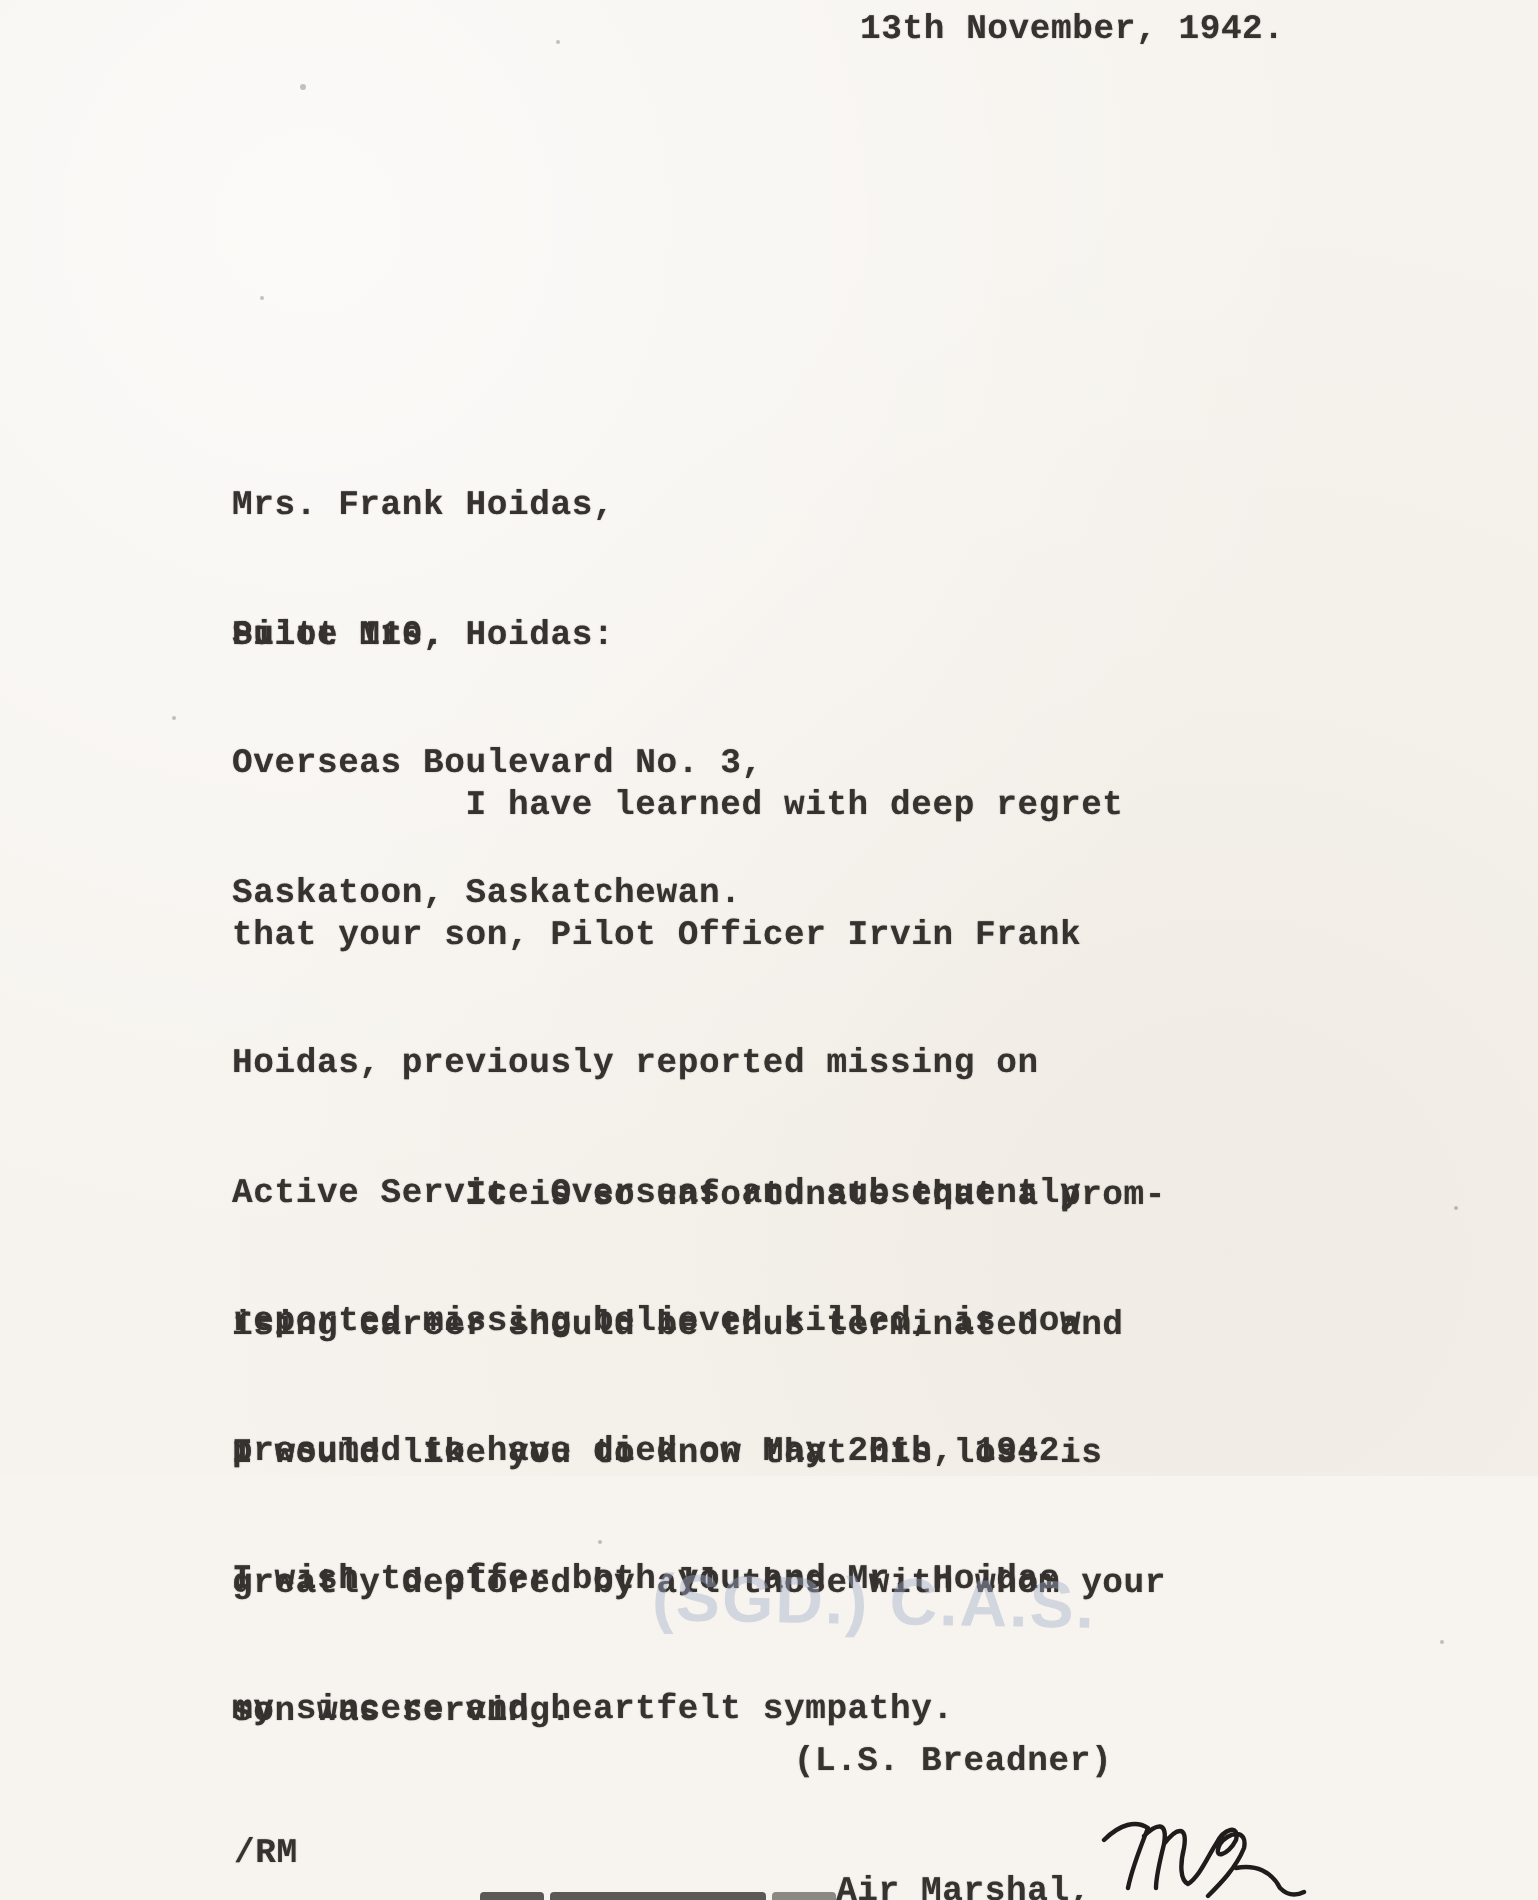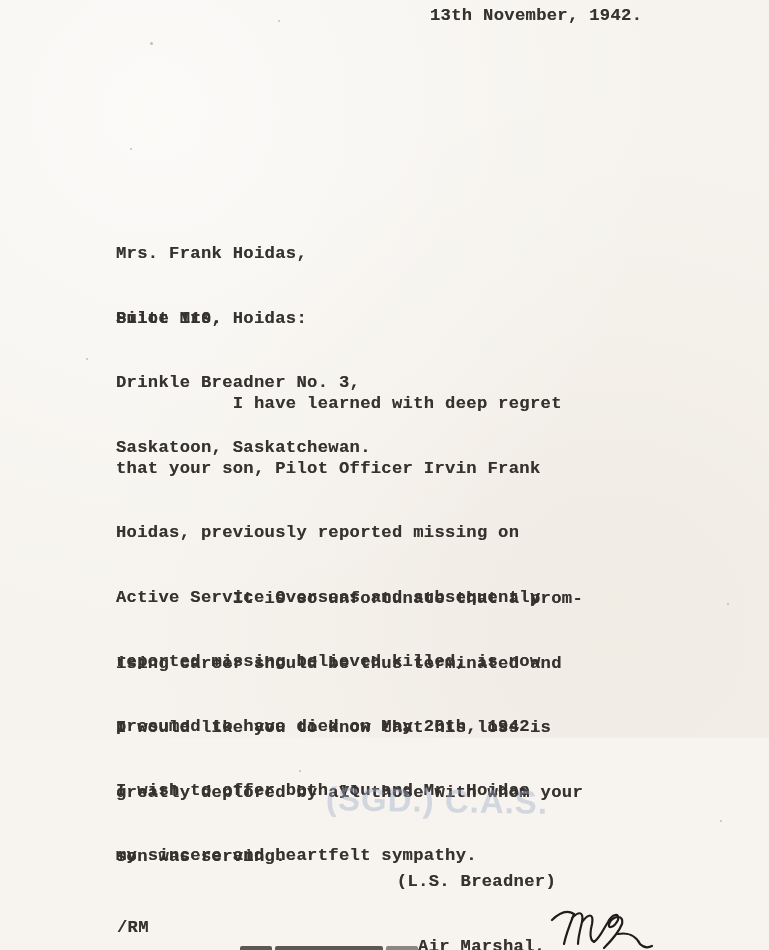--- a/index.html
+++ b/index.html
@@ -86,21 +86,21 @@
 </head>
 <body>
 
 <div class="page">
 
   <div class="tw date">13th November, 1942.</div>
 
   <div class="tw addr">
     <span class="sig-line">Mrs. Frank Hoidas,</span>
     <span class="sig-line">Suite 110,</span>
-    <span class="sig-line">Drinkle Breadner No. 3,</span>
+    <span class="sig-line">Overseas Boulevard No. 3,</span>
     <span class="sig-line">Saskatoon, Saskatchewan.</span>
   </div>
 
   <div class="tw salutation">Pilot Mrs. Hoidas:</div>
 
   <div class="tw para1">
     <span class="sig-line">           I have learned with deep regret</span>
     <span class="sig-line">that your son, Pilot Officer Irvin Frank</span>
     <span class="sig-line">Hoidas, previously reported missing on</span>
     <span class="sig-line">Active Service Overseas and subsequently</span>

